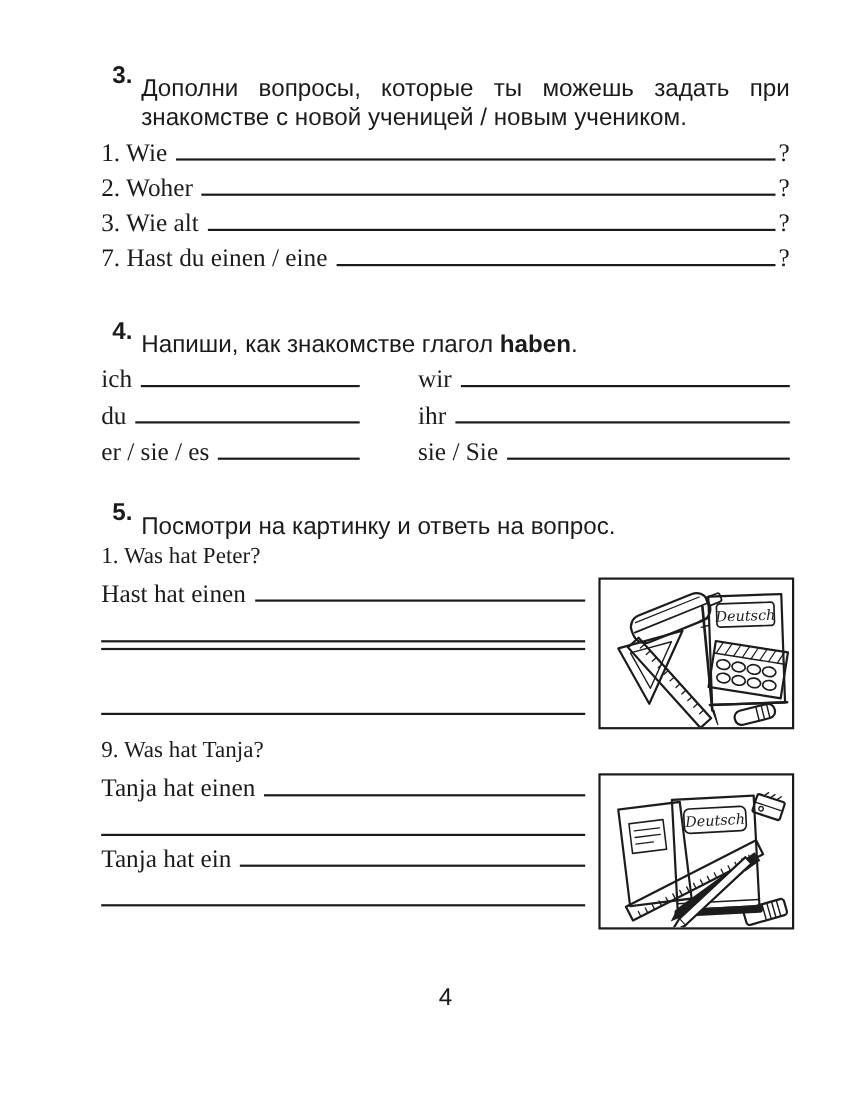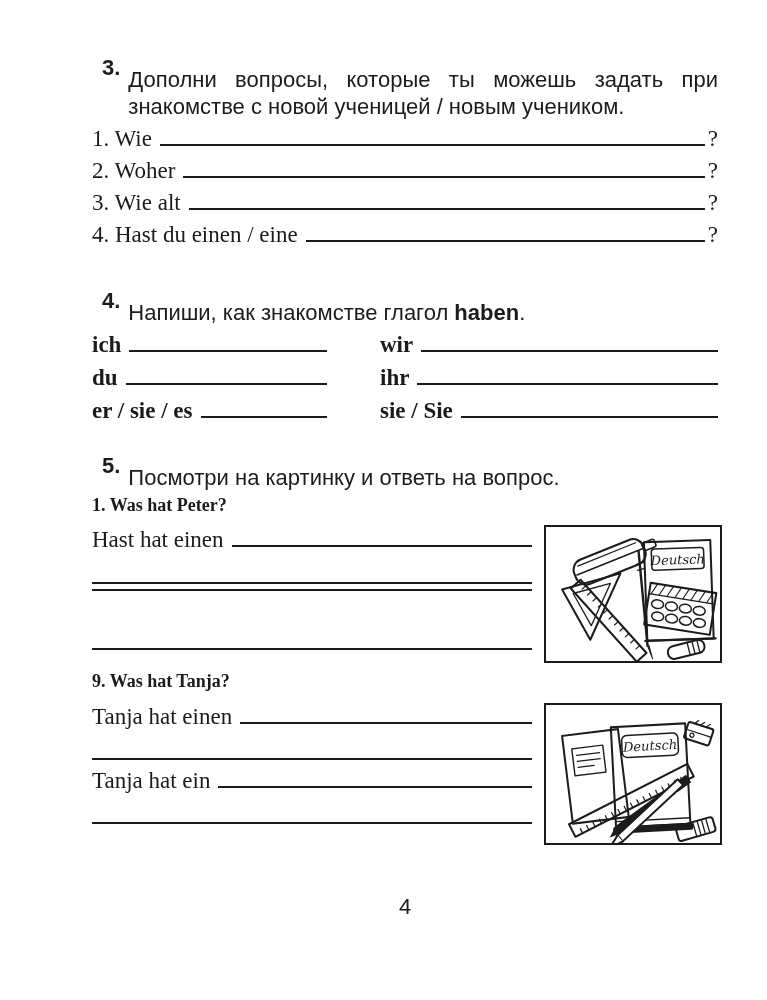--- a/index.html
+++ b/index.html
@@ -19,27 +19,26 @@
 
   
   .rows { position:absolute; font-size:23px; }
   .qrow { display:flex; align-items:baseline; height:32px; line-height:32px; }
   .qrow .label { white-space:pre; padding-right:8px; }
   .qrow .suffix { padding-left:3px; }
   .uline { flex:1 1 auto; border-bottom:2px solid #1b1b1b; margin-bottom:-3px; }
   .qrow.full .uline { align-self:flex-end; margin-bottom:5px; }
   .h33 .qrow { height:33px; line-height:33px; }
 
-  .question { position:absolute; font-size:18px; line-height:26px;font-weight:bold; }
+  .question { position:absolute; font-size:21px; line-height:26px; }
 
   .grid2 {
     position:absolute; display:grid;
     grid-template-columns:235px 338px; column-gap:53px;
     font-size:23px;
-    font-weight:bold;
   }
   .grid2 .qrow { height:33px; line-height:33px; }
 
   .pic {
     position:absolute; width:178px; box-sizing:border-box;
     border:2.5px solid #1b1b1b; background:#fff;
   }
   .pic svg { display:block; width:100%; height:100%; }
   .book-title {
     font-family:"DejaVu Serif", serif; font-style:italic; font-size:13px;
@@ -73,21 +72,21 @@
       <span class="label">2. Woher</span>
       <span class="uline"></span>
       <span class="suffix">?</span>
     </div>
     <div class="qrow">
       <span class="label">3. Wie alt</span>
       <span class="uline"></span>
       <span class="suffix">?</span>
     </div>
     <div class="qrow">
-      <span class="label">4. Hast du einen / eine</span>
+      <span class="label">7. Hast du einen / eine</span>
       <span class="uline"></span>
       <span class="suffix">?</span>
     </div>
   </div>
 
   <div class="h-sans" style="top:287px; left:102px; width:616px;">
     <span class="num">4.</span>
     <div class="htext">
       <span>Напиши, как знакомстве глагол </span><b>haben</b><span>.</span>
     </div>

